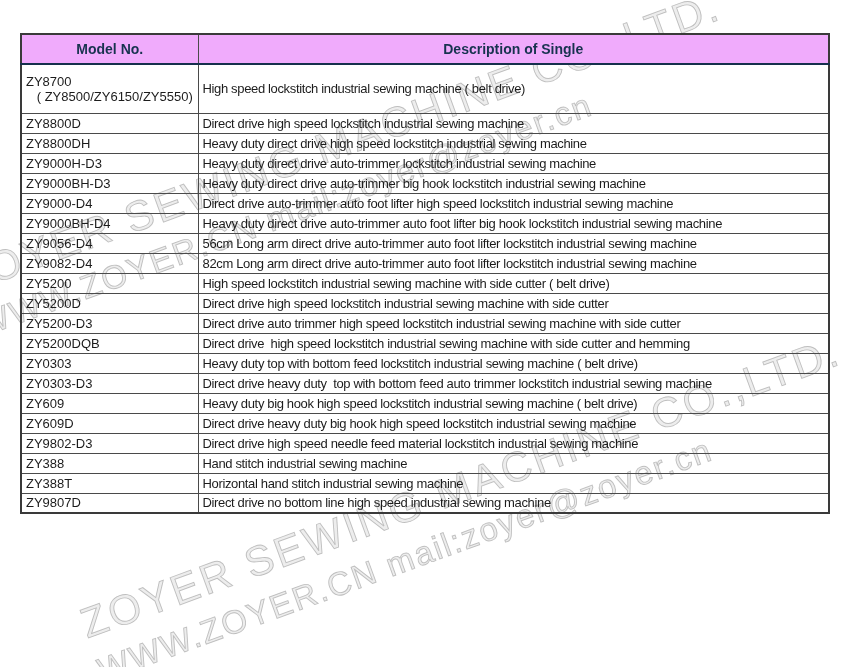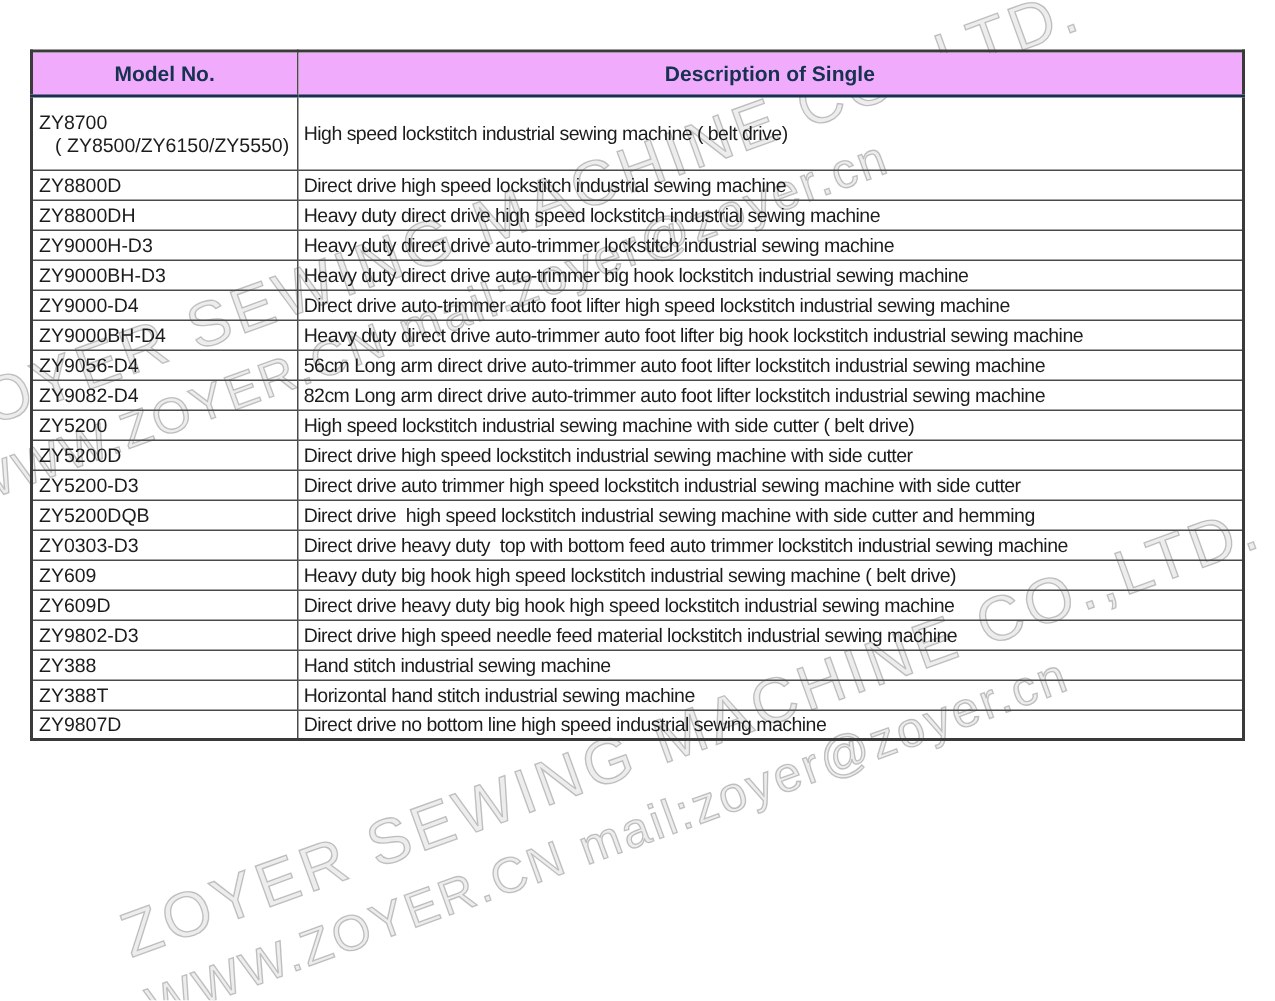--- a/index.html
+++ b/index.html
@@ -126,20 +126,24 @@
         </tr>
         <tr>
           <td class="model-cell"><div>ZY5200-D3</div></td>
           <td class="desc-cell">Direct drive auto trimmer high speed lockstitch industrial sewing machine with side cutter</td>
         </tr>
         <tr>
           <td class="model-cell"><div>ZY5200DQB</div></td>
           <td class="desc-cell">Direct drive  high speed lockstitch industrial sewing machine with side cutter and hemming</td>
         </tr>
         <tr>
+          <td class="model-cell"><div>ZY0303</div></td>
+          <td class="desc-cell">Heavy duty top with bottom feed lockstitch industrial sewing machine ( belt drive)</td>
+        </tr>
+        <tr>
           <td class="model-cell"><div>ZY0303-D3</div></td>
           <td class="desc-cell">Direct drive heavy duty  top with bottom feed auto trimmer lockstitch industrial sewing machine</td>
         </tr>
         <tr>
           <td class="model-cell"><div>ZY609</div></td>
           <td class="desc-cell">Heavy duty big hook high speed lockstitch industrial sewing machine ( belt drive)</td>
         </tr>
         <tr>
           <td class="model-cell"><div>ZY609D</div></td>
           <td class="desc-cell">Direct drive heavy duty big hook high speed lockstitch industrial sewing machine</td>

